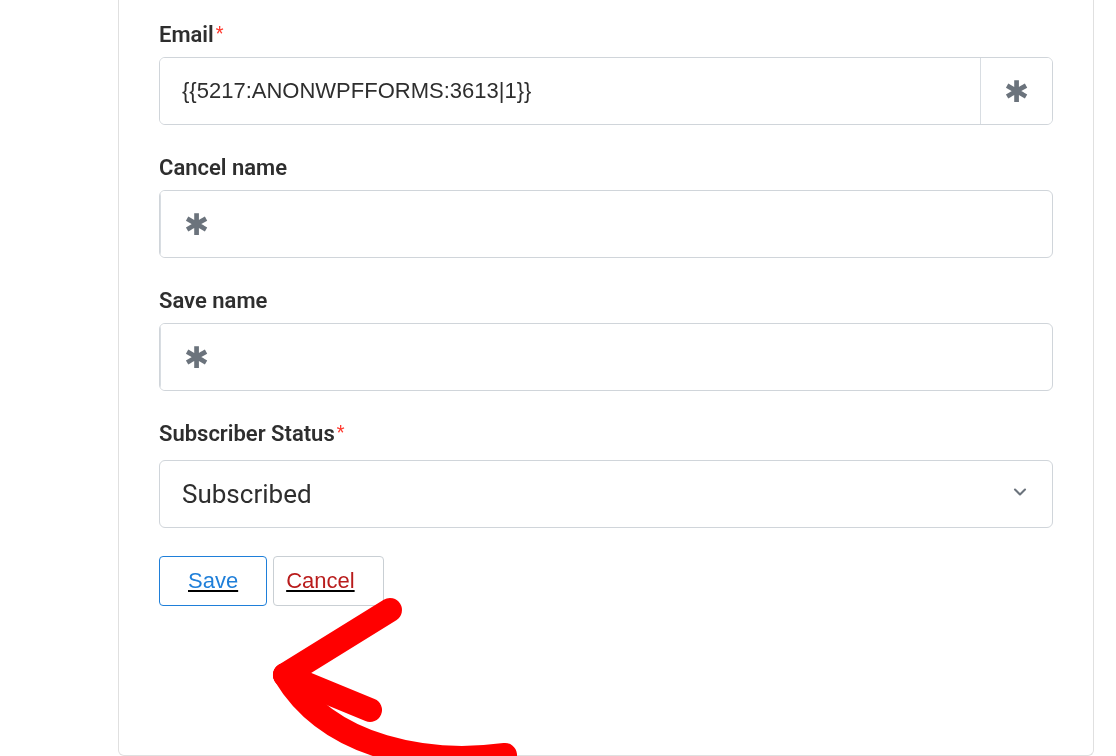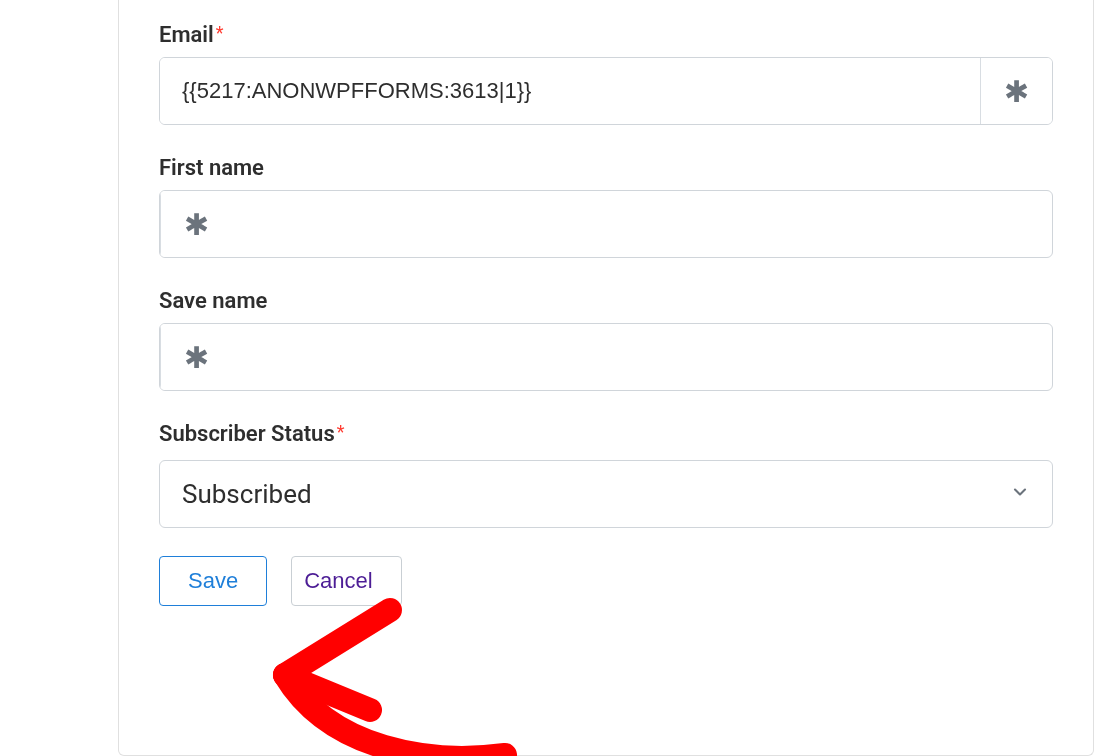--- a/index.html
+++ b/index.html
@@ -100,22 +100,23 @@
       font-size: 26px;
       color: #2e2e2e;
     }
 
     .chevron-down {
       color: #6b737c;
     }
 
     .button-row {
       display: flex;
-      gap: 24px;
+      gap: 6px;
       margin-top: 28px;
+      text-decoration: underline;
     }
 
     .btn {
       height: 50px;
       padding: 0 28px;
       border-radius: 4px;
       font-size: 22px;
       font-weight: 400;
       cursor: pointer;
       display: inline-flex;
@@ -124,21 +125,21 @@
       background: #ffffff;
     }
 
     .btn-primary {
       border: 1.5px solid #1f7fd9;
       color: #1f7fd9;
     }
 
     .btn-secondary {
       border: 1px solid #c9cfd4;
-      color: #4c1d95;
+      color: #b91c1c;
       padding-left: 12px;
     }
 
     .annotation-arrow {
       position: absolute;
       left: 250px;
       top: 570px;
       pointer-events: none;
     }
   </style>
@@ -153,21 +154,21 @@
     </label>
     <div class="input-row">
       <input type="text" class="text-input" value="{{5217:ANONWPFFORMS:3613|1}}" style="">
       <div class="token-button">
         <span>✱</span>
       </div>
     </div>
   </div>
 
   <div>
-    <label class="form-label">First name</label>
+    <label class="form-label">Cancel name</label>
     <div class="input-row">
       <div class="token-button">
         <span>✱</span>
       </div>
     </div>
   </div>
 
   <div>
     <label class="form-label">Save name</label>
     <div class="input-row">

